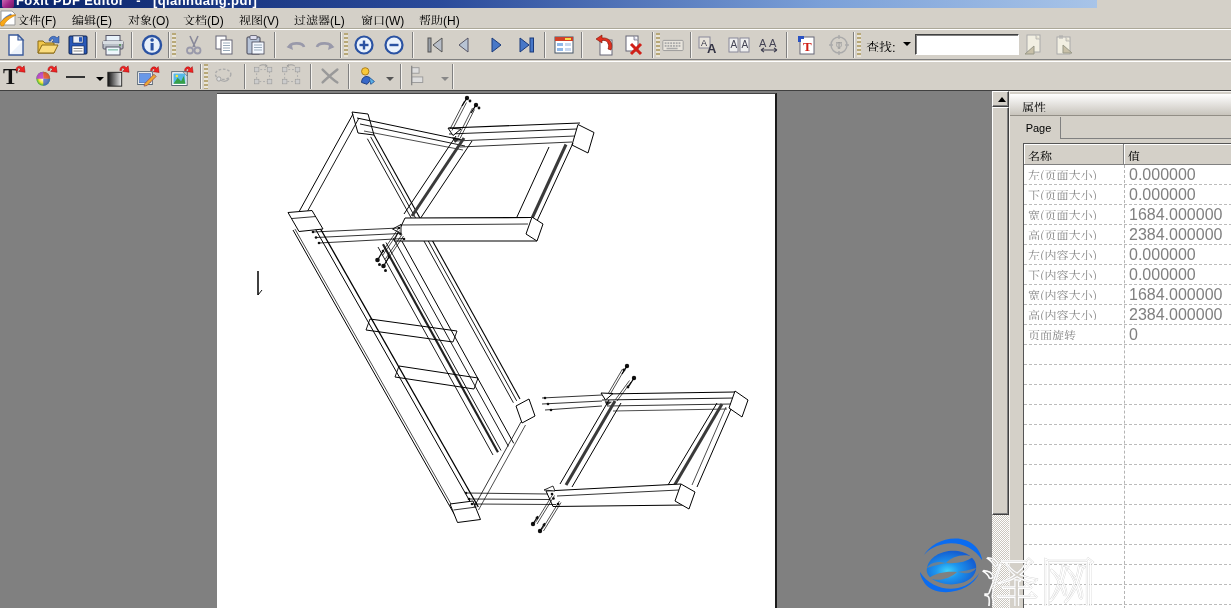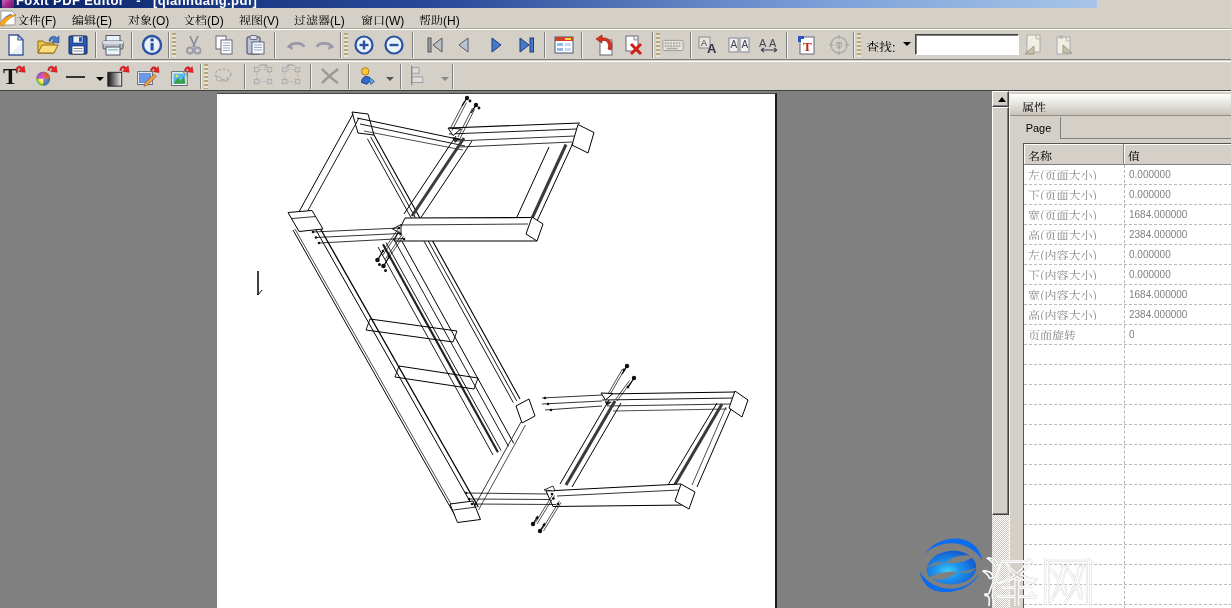--- a/index.html
+++ b/index.html
@@ -14,21 +14,21 @@
 .ic{position:absolute;top:3px;width:24px;height:24px;display:flex;align-items:center;justify-content:center}
 .vsep{position:absolute;top:2px;width:2px;height:26px;border-left:1px solid #808080;border-right:1px solid #f4f2ee}
 .grip{position:absolute;top:3px;width:5px;height:24px;background:repeating-linear-gradient(to bottom,#b8a878 0 2px,#e8e4d8 2px 4px);width:4px}
 #work{position:absolute;left:0;top:91px;width:1052px;height:517px;background:#808080}
 #page{position:absolute;left:217px;top:2px;width:560px;height:515px;background:#fff;border-top:1px solid #444;border-right:2px solid #1a1a1a}
 #vscroll{position:absolute;left:992px;top:0;width:17px;height:517px;background:#d4d0c8}
 #panel{position:absolute;left:1009px;top:0;width:222px;height:517px;background:#d4d0c8;border-left:1px solid #f4f2ee;border-top:1px solid #f4f2ee}
 .dith{background-image:repeating-conic-gradient(#fff 0 25%,#cac6be 0 50%);background-size:2px 2px}
 .prow{display:flex;height:20px;color:#808080;border-bottom:1px dashed #bcbcbc;align-items:center}
 .pl{width:100px;padding-left:4px;overflow:hidden;white-space:nowrap}
-.pv{flex:1;padding-left:5px;font-size:10px;color:#808080;white-space:nowrap;overflow:hidden}
+.pv{flex:1;padding-left:5px;font-size:16px;color:#808080;white-space:nowrap;overflow:hidden}
 .ph{background:#d4d0c8;border-right:1px solid #808080;border-bottom:1px solid #808080;box-shadow:inset 1px 1px 0 #fff;padding-left:4px;display:flex;align-items:center;color:#000}
 </style></head><body>
 
 <div id="titlebar">
     <div id="ticon"></div>
     <div class="txt">Foxit PDF Editor&nbsp;&nbsp;&nbsp;-&nbsp;&nbsp;&nbsp;[qianhuang.pdf]</div>
   </div>
 
 <div id="menubar">
 <svg style="position:absolute;left:0;top:1px" width="17" height="18" viewBox="0 0 17 18">

